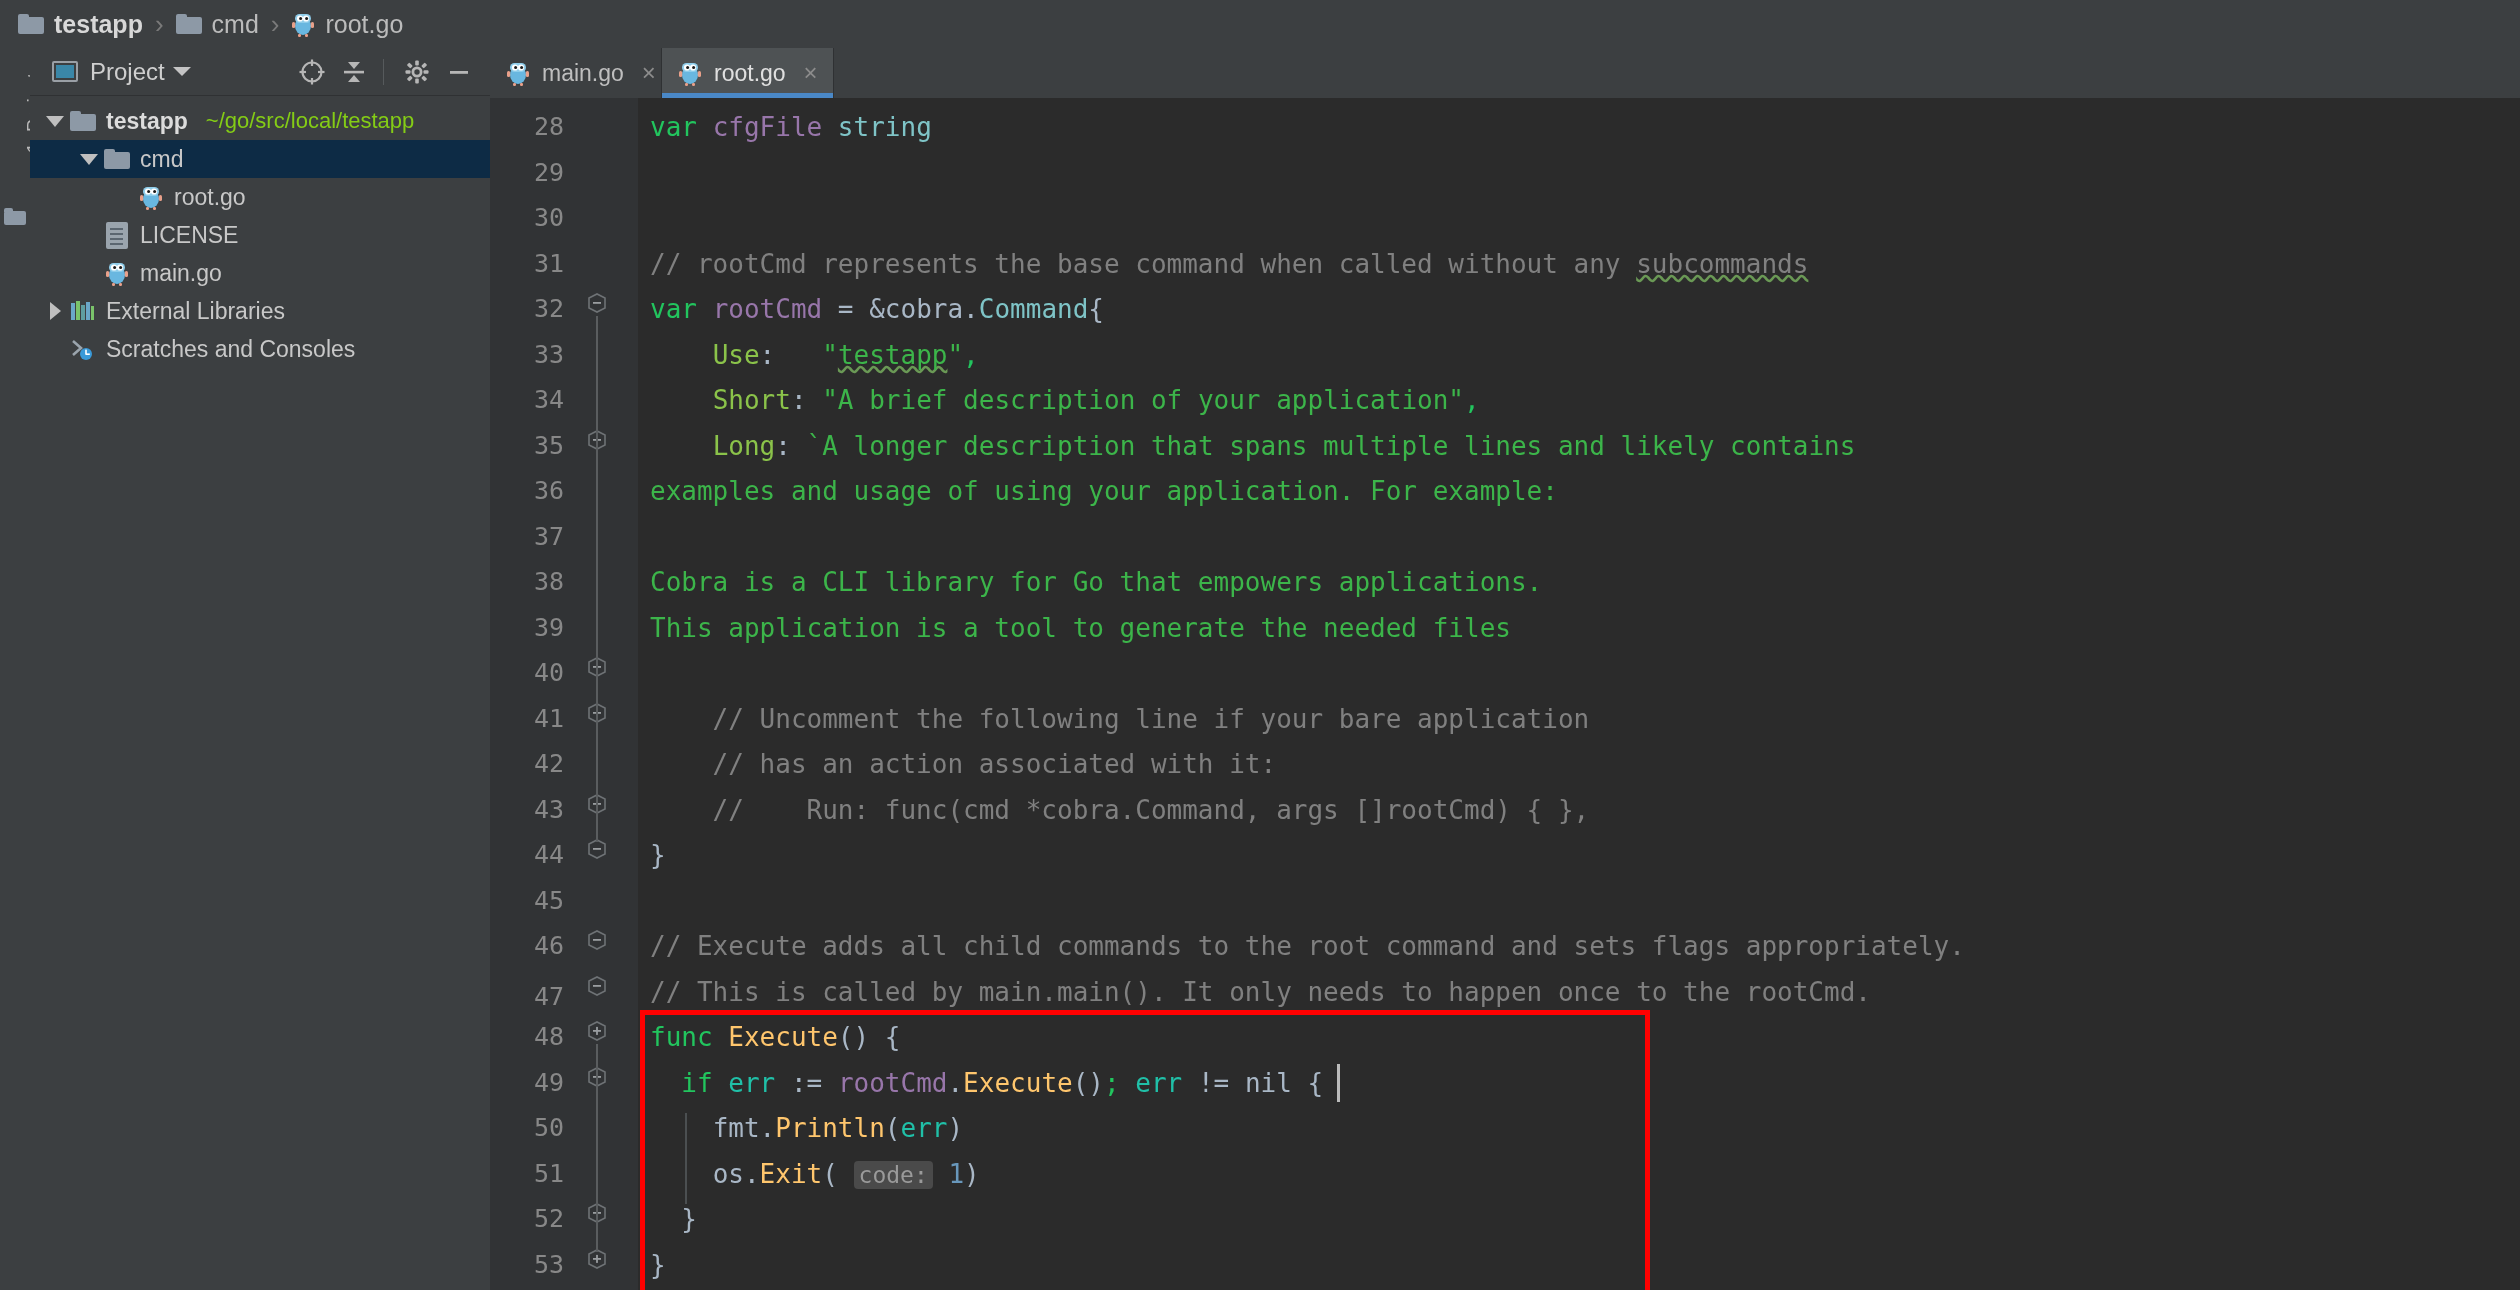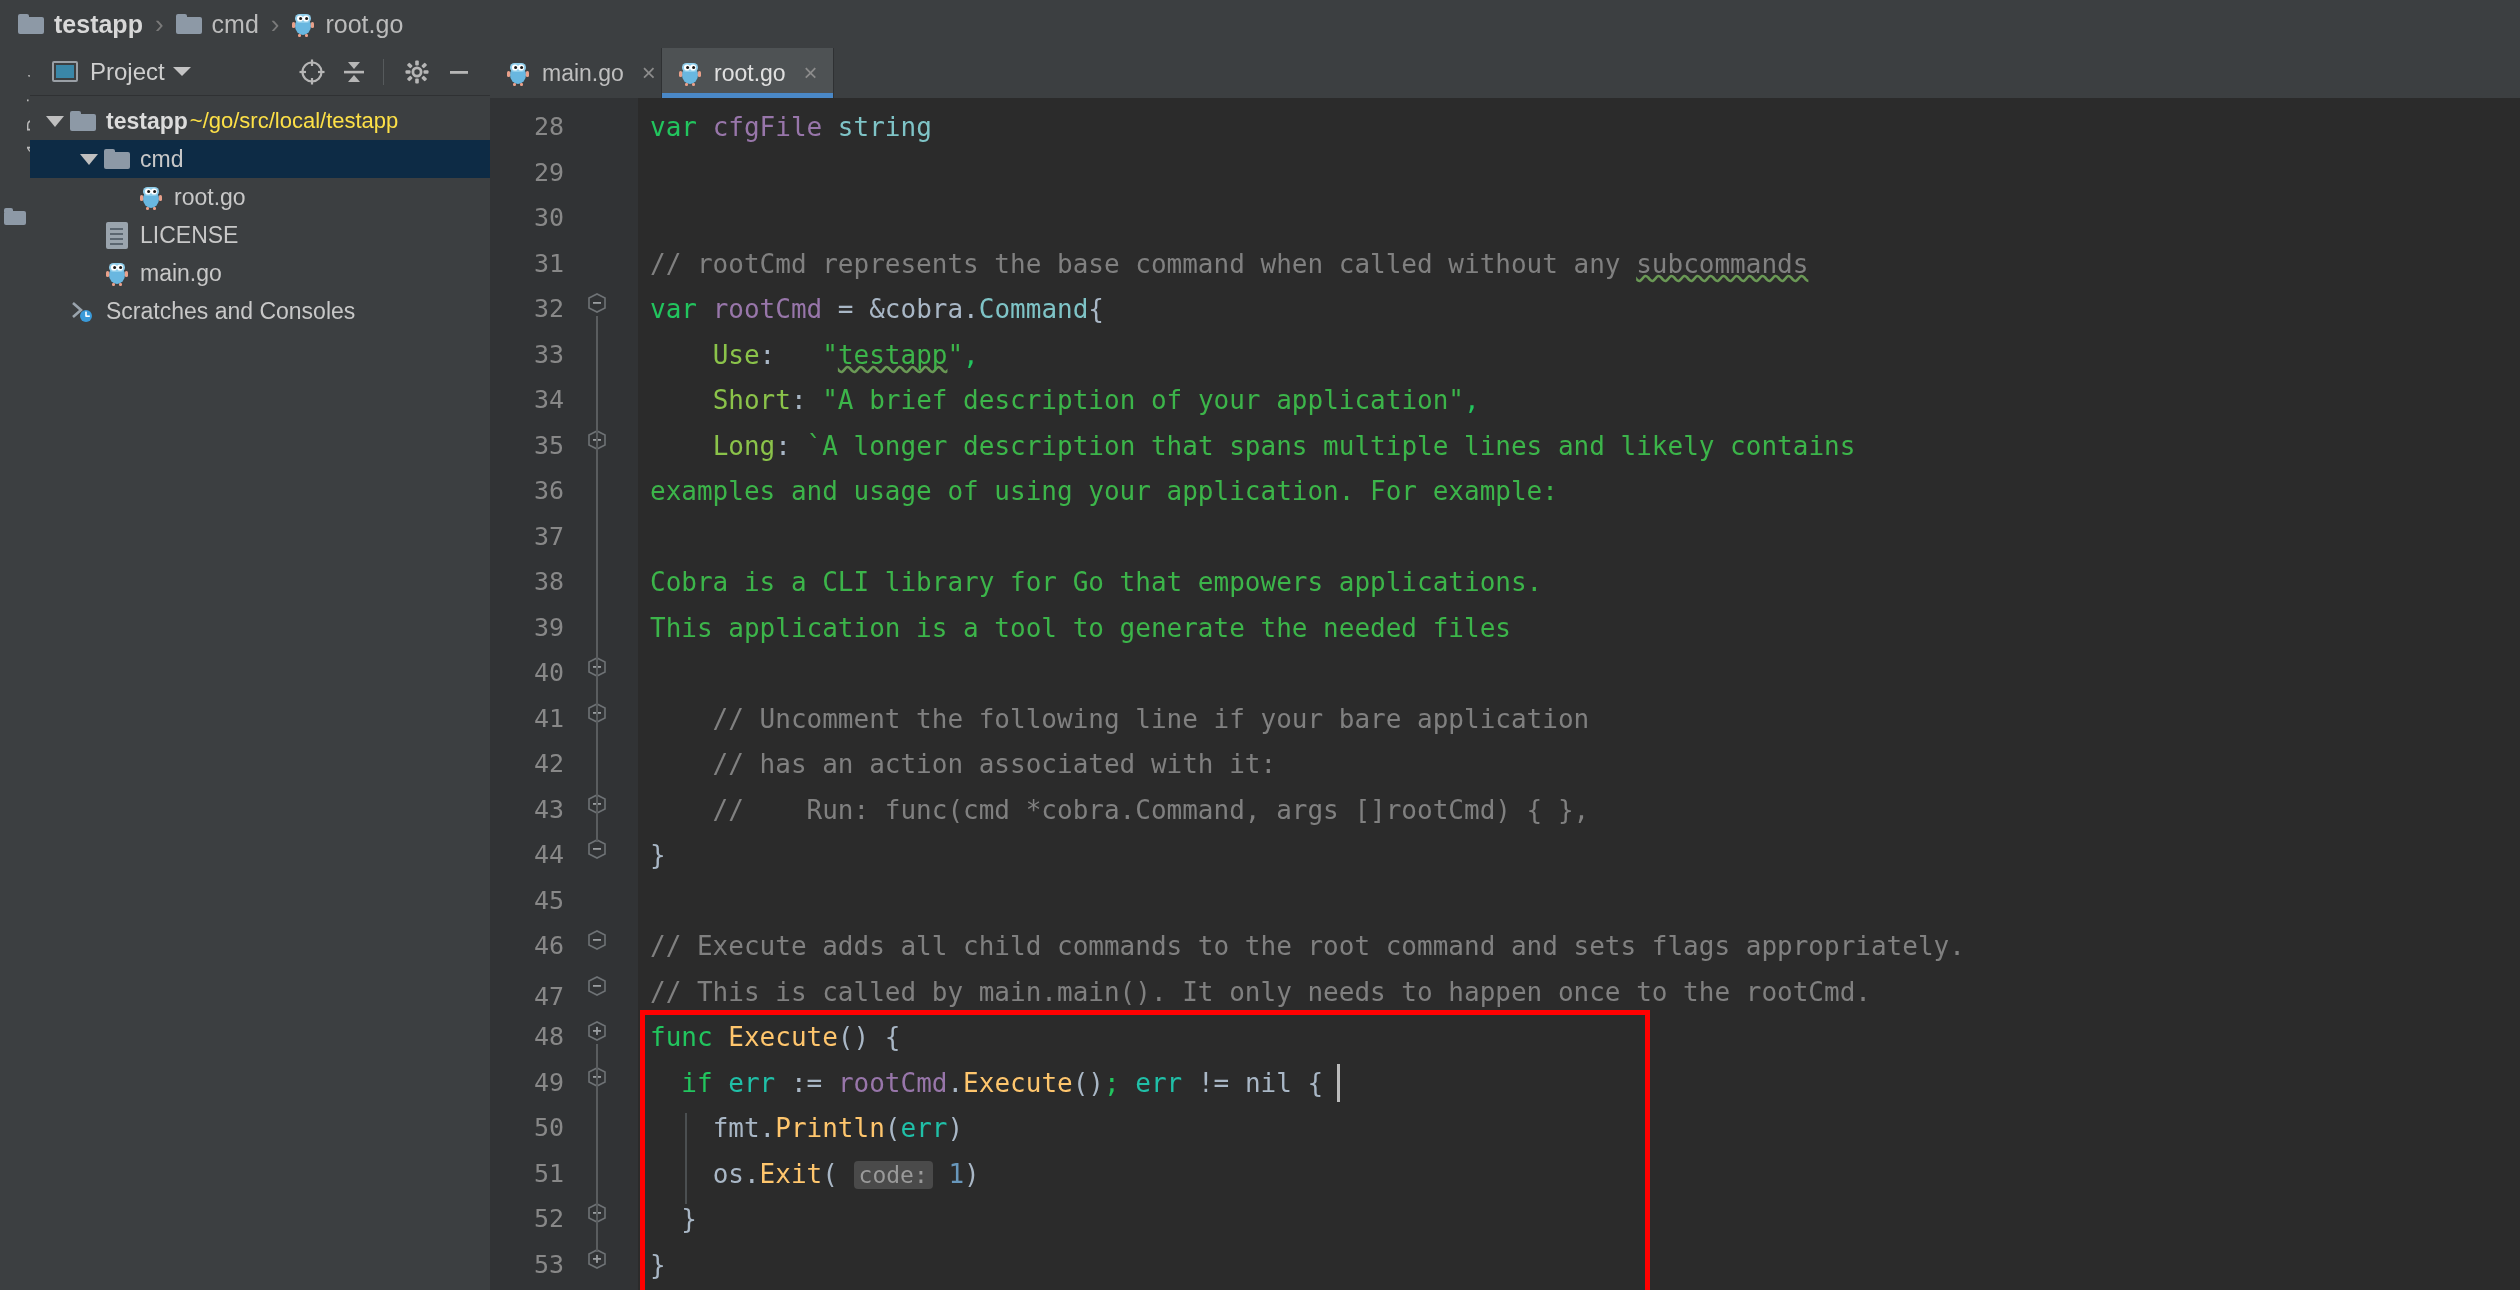--- a/index.html
+++ b/index.html
@@ -123,21 +123,21 @@
   .tw.down i{
     width:0;height:0;border-left:9px solid transparent;border-right:9px solid transparent;
     border-top:11px solid #bfbfbf; display:block;
   }
   .tw.right i{
     width:0;height:0;border-top:9px solid transparent;border-bottom:9px solid transparent;
     border-left:11px solid #bfbfbf; display:block;
   }
   .tree-ico { width:30px; flex:0 0 30px; display:flex; align-items:center; justify-content:center; margin-right:8px;}
   .tree-label.bold{ font-weight:bold; color:#dcdcdc;}
-  .tree-path{ color:#fde047; font-size:22px; margin-left:2px;}
+  .tree-path{ color:#84cc16; font-size:22px; margin-left:18px;}
   .indent { display:inline-block; }
 
   
   .ico-doc{
     width:22px;height:27px;background:#9aa4ad;border-radius:2px;position:relative;
   }
   .ico-doc::after{
     content:""; position:absolute; left:4px; top:6px; width:13px;height:2px;
     background:#5b6670; box-shadow:0 5px 0 #5b6670, 0 10px 0 #5b6670, 0 15px 0 #5b6670;
   }
@@ -380,20 +380,35 @@
               <circle cx="15.6" cy="7.6" r="1.5" fill="#1a1a1a"></circle>
             <rect x="1" y="11" width="3.2" height="6" rx="1.5" fill="#e8a08a"></rect>
             <rect x="19.8" y="11" width="3.2" height="6" rx="1.5" fill="#e8a08a"></rect>
             <rect x="7" y="23" width="3" height="3" rx="1.2" fill="#e8a08a"></rect>
             <rect x="14" y="23" width="3" height="3" rx="1.2" fill="#e8a08a"></rect>
           </svg>
         </span>
         <span class="tree-label">main.go</span>
       </div>
 
+      <div class="tree-row">
+        <span class="tw right">
+            <i></i>
+          </span>
+        <span class="tree-ico">
+          <svg width="28" height="24" viewBox="0 0 28 24">
+            <rect x="2" y="4" width="4" height="17" fill="#6aa7c8"></rect>
+            <rect x="7" y="2" width="4" height="19" fill="#7ac36a"></rect>
+            <rect x="12" y="6" width="4" height="15" fill="#5f9ea0"></rect>
+            <rect x="17" y="3" width="4" height="18" fill="#6aa7c8"></rect>
+            <rect x="22" y="7" width="3" height="14" fill="#7ac36a"></rect>
+          </svg>
+        </span>
+        <span class="tree-label">External Libraries</span>
+      </div>
 
       <div class="tree-row">
         <span class="indent" style="width:26px;flex:0 0 26px;"></span>
         <span class="tree-ico">
           <svg width="26" height="24" viewBox="0 0 26 24">
             <path d="M3 4 L11 11 L3 18" fill="none" stroke="#9aa4ad" stroke-width="2.6"></path>
             <circle cx="16" cy="17" r="6" fill="#3a9ad9"></circle>
             <rect x="15.2" y="12.6" width="1.6" height="5" fill="#ffffff"></rect>
             <rect x="15.8" y="16.4" width="4" height="1.6" fill="#ffffff"></rect>
           </svg>

